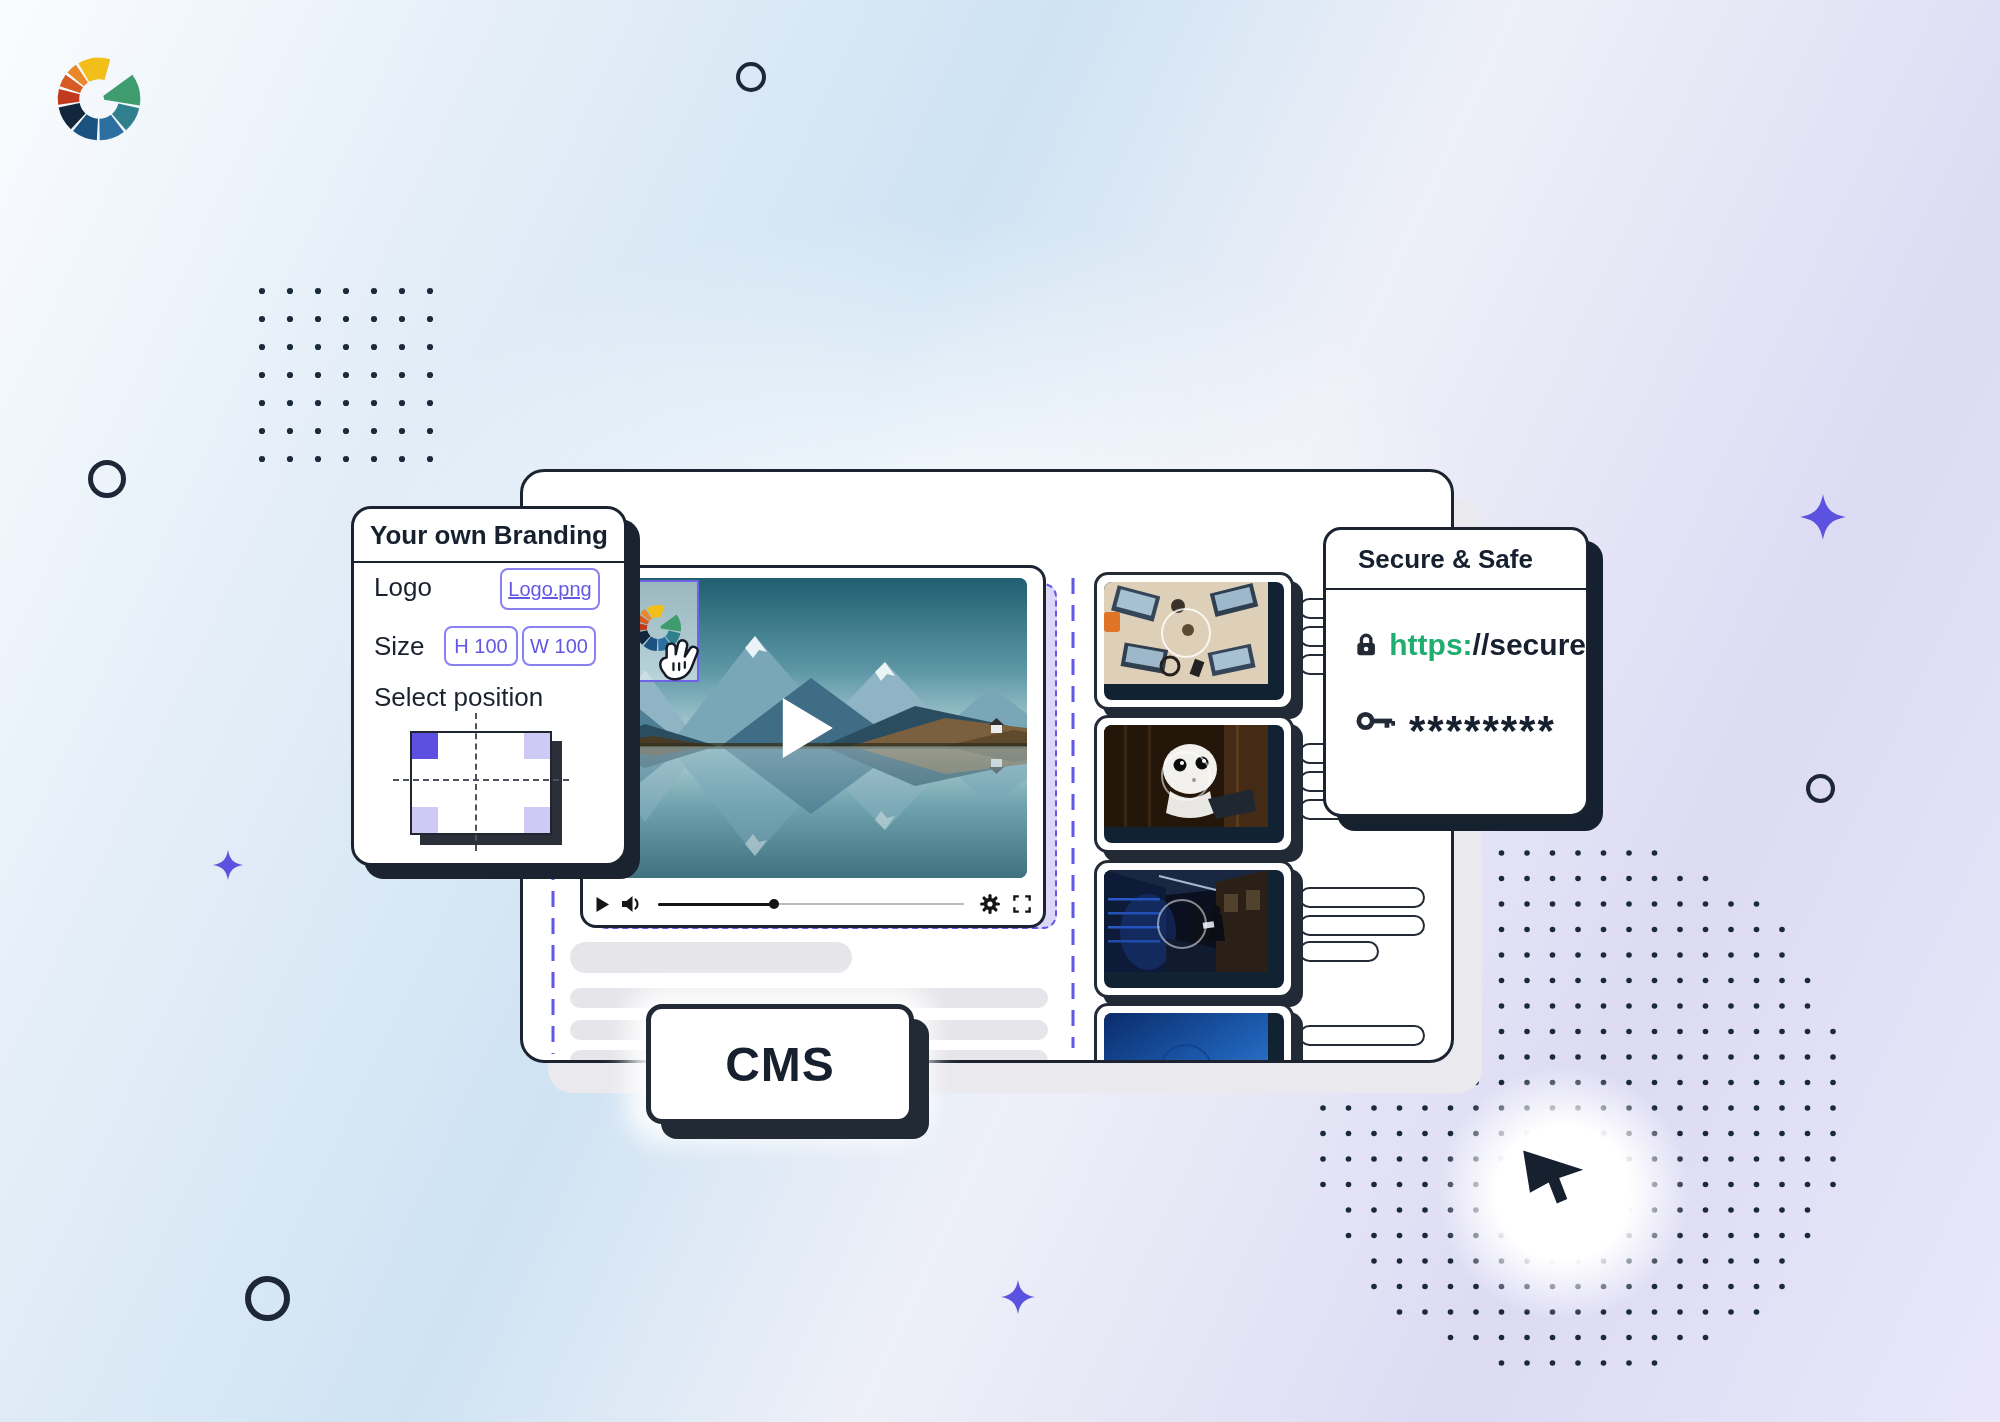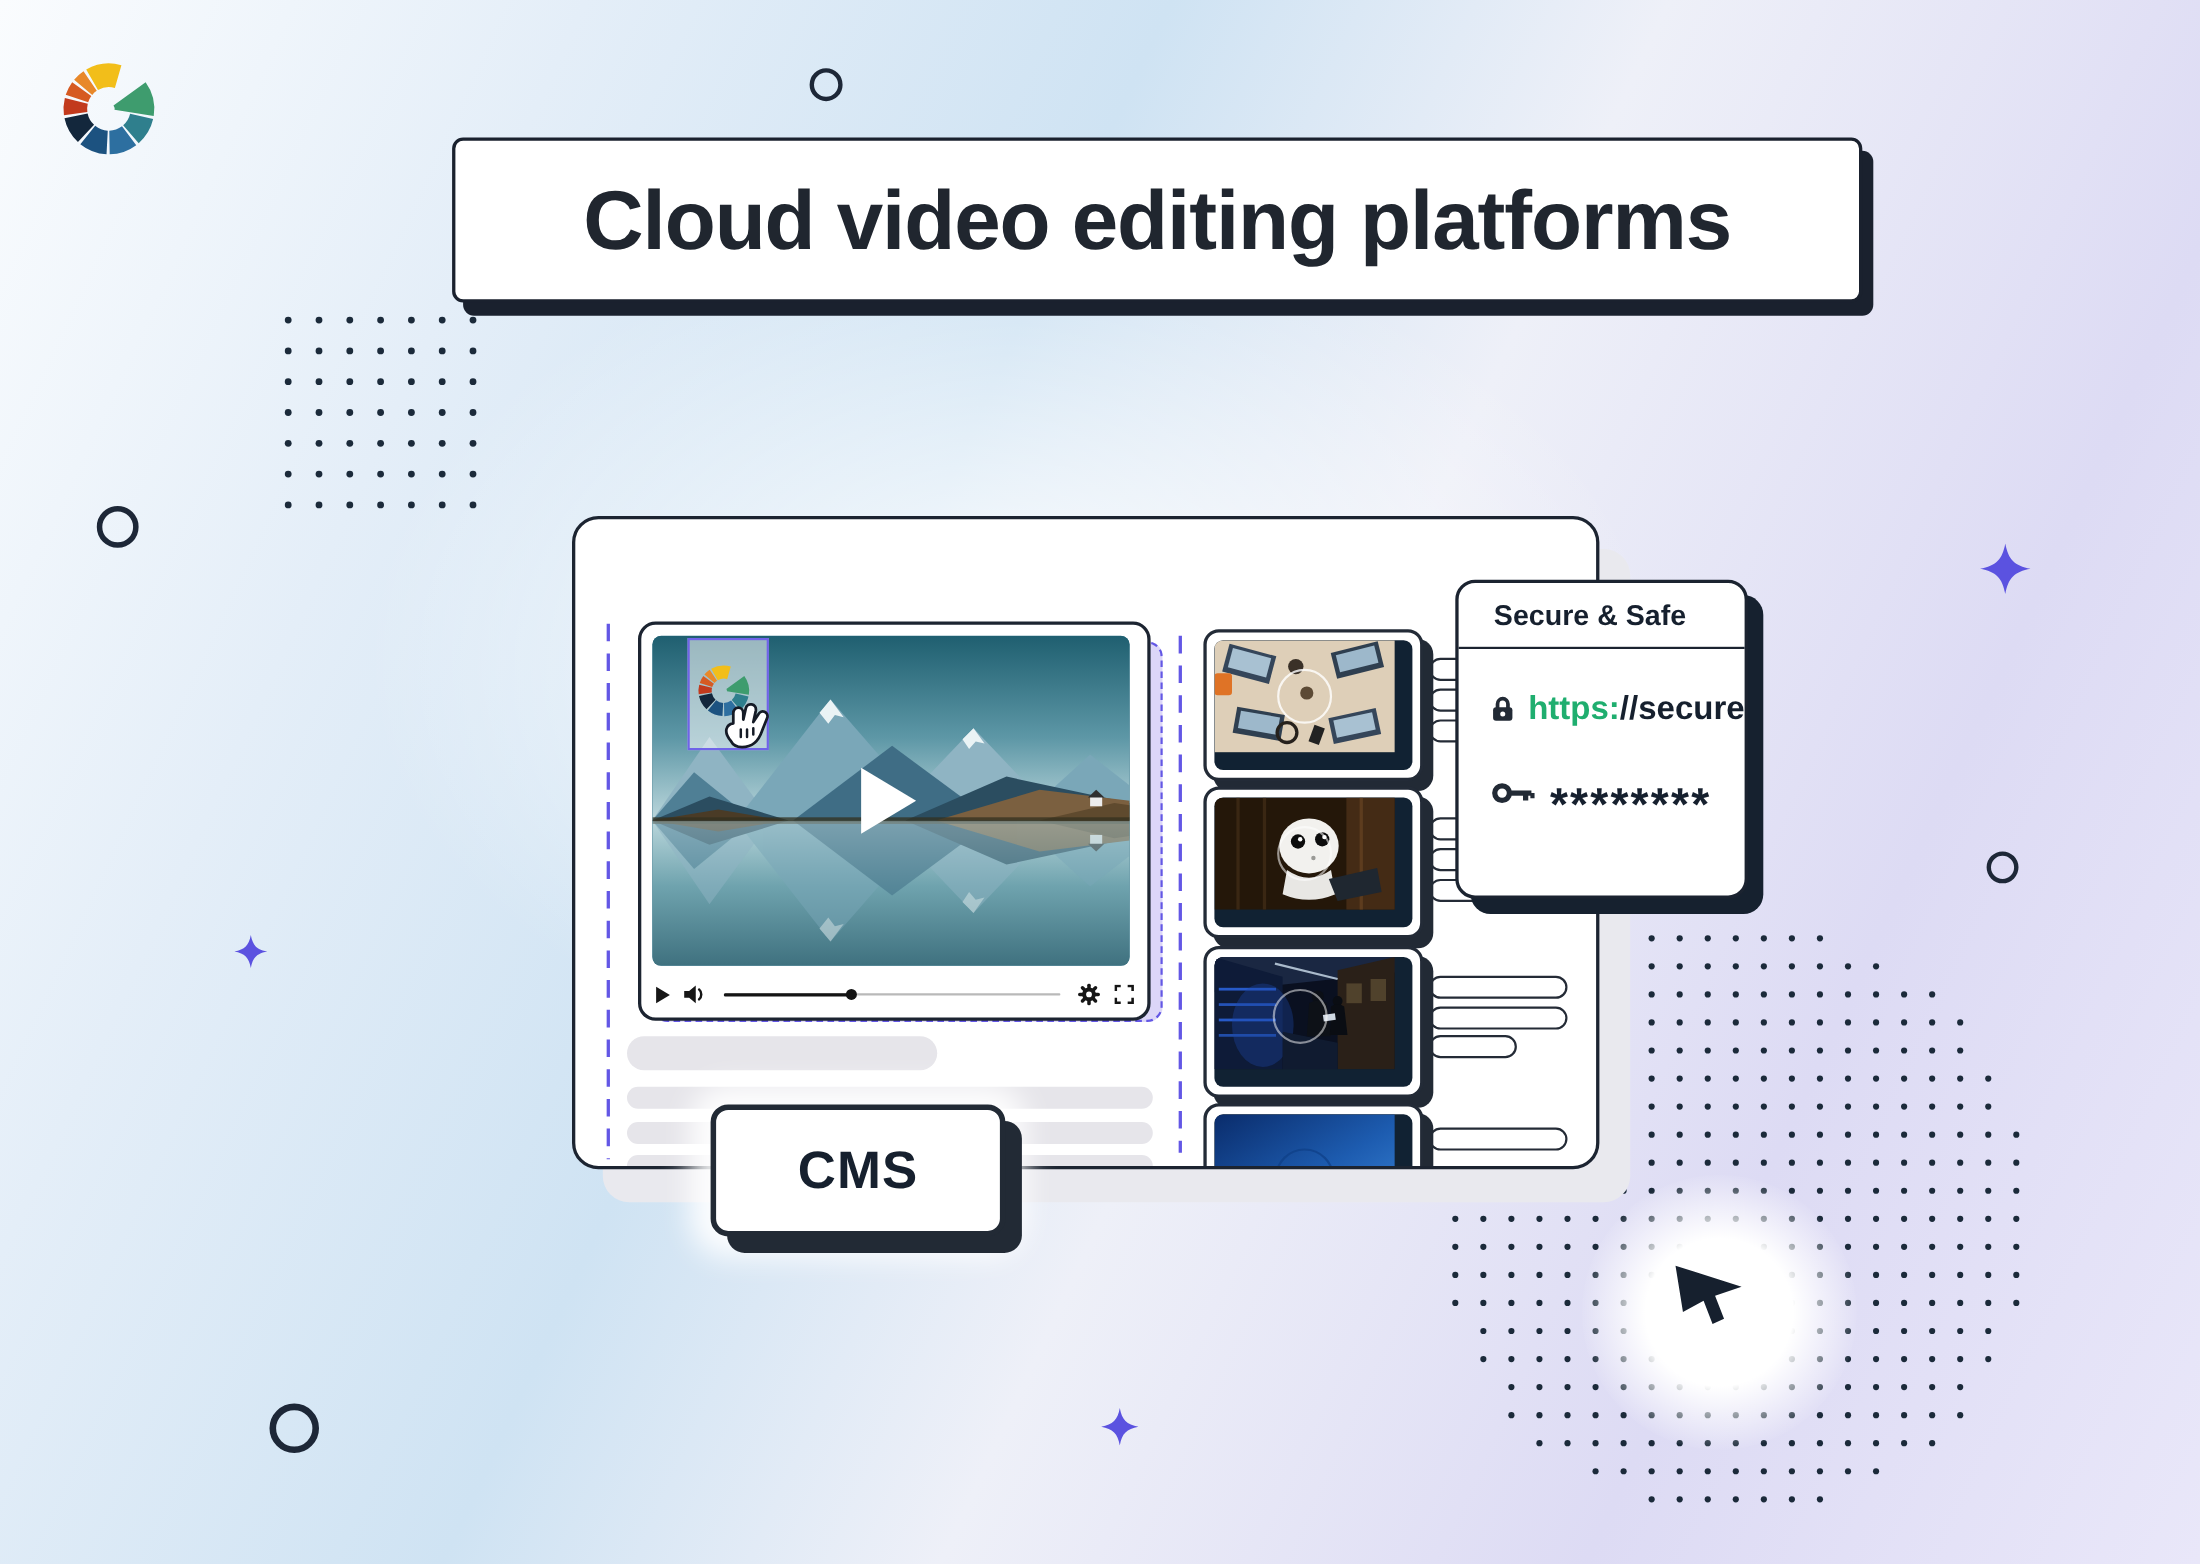--- a/index.html
+++ b/index.html
@@ -531,23 +531,20 @@
       <path d="M88.83281572999748,21.78630788996129 A48,48 0 0 1 97.4090403485666,57.50885432193108 L55.92613004357083,50.93860679024139 A6,6 0 0 0 54.85410196624969,46.47328848624516 Z" fill="#3E9C6E"></path>
       <path d="M96.7697631096913,60.79765060850552 A48,48 0 0 1 81.49083339154436,86.22605985069305 L65.08935766678167,67.35832034512376 A23,23 0 0 0 72.41051149006041,55.17387424990889 Z" fill="#2F7F8D"></path>
       <path d="M78.88712111129831,88.33450448227006 A48,48 0 0 1 50.837715508989604,97.99268936750678 L50.401405348057516,72.996496988597 A23,23 0 0 0 63.841745532497114,68.36861673108774 Z" fill="#2D6FA0"></path>
       <path d="M47.48787410033871,97.93421766821955 A48,48 0 0 1 19.79262122960781,87.30300614993462 L35.52563100585374,67.87435711351033 A23,23 0 0 0 48.7962730064123,72.9684792993552 Z" fill="#1C5280"></path>
       <path d="M17.264078717000075,85.10497767772019 A48,48 0 0 1 3.048915164777327,59.97976115925245 L27.50260518312247,54.781968888808464 A23,23 0 0 0 34.31403771856254,66.82113513724093 Z" fill="#13273C"></path>
       <path d="M2.467132700404626,56.68030884608316 A48,48 0 0 1 3.4258051387521675,38.38774901121596 L27.68319829565208,44.43579640120765 A23,23 0 0 0 27.223834418943884,53.20098132208151 Z" fill="#C23A1D"></path>
       <path d="M4.349287217832632,35.16718427000251 A48,48 0 0 1 11.167184270002515,21.786307889961293 L31.392609129376208,36.480939197273116 A23,23 0 0 0 28.12570012521147,42.892609129376204 Z" fill="#D65A22"></path>
       <path d="M13.229866730289054,19.146194735046116 A48,48 0 0 1 23.158740633404133,10.20619651735801 L37.13856322017281,30.93213583123405 A23,23 0 0 0 32.38097780826351,35.2158849772096 Z" fill="#E8882A"></path>
     </svg>
 
-  <div class="abs title-banner">
-    <span>Cloud video editing platforms</span>
-  </div>
 
   <div class="abs window">
 
     <svg class="abs dash-svg" width="922" height="582">
       <line x1="30" y1="95" x2="30" y2="582" stroke="#6357e5" stroke-width="3" stroke-dasharray="16 11"></line>
       <line x1="550" y1="106" x2="550" y2="576" stroke="#6357e5" stroke-width="3" stroke-dasharray="16 11"></line>
     </svg>
 
     <div class="abs lavender"></div>
 
@@ -746,20 +743,37 @@
     <div class="abs pill-line" style="left:776px;top:182px;width:122px;height:17px"></div>
     <div class="abs pill-line" style="left:776px;top:271px;width:122px;height:17px"></div>
     <div class="abs pill-line" style="left:776px;top:299px;width:122px;height:17px"></div>
     <div class="abs pill-line" style="left:776px;top:327px;width:122px;height:17px"></div>
     <div class="abs pill-line" style="left:776px;top:415px;width:122px;height:17px"></div>
     <div class="abs pill-line" style="left:776px;top:443px;width:122px;height:17px"></div>
     <div class="abs pill-line" style="left:776px;top:469px;width:76px;height:17px"></div>
     <div class="abs pill-line" style="left:776px;top:553px;width:122px;height:17px"></div>
   </div>
 
+  <div class="abs card branding-card">
+    <div class="card-head">Your own Branding</div>
+    <span class="b-label" style="left:20px;top:63px">Logo</span>
+    <div class="purple-box" style="left:146px;top:59px;width:96px;height:38px;text-decoration:underline">Logo.png</div>
+    <span class="b-label" style="left:20px;top:122px">Size</span>
+    <div class="purple-box" style="left:90px;top:117px;width:70px;height:36px">H 100</div>
+    <div class="purple-box" style="left:168px;top:117px;width:70px;height:36px">W 100</div>
+    <span class="b-label" style="left:20px;top:173px">Select position</span>
+    <div class="pos-widget">
+      <div class="corner tl"></div>
+      <div class="corner tr"></div>
+      <div class="corner bl"></div>
+      <div class="corner br"></div>
+    </div>
+    <div class="cross-h"></div>
+    <div class="cross-v"></div>
+  </div>
 
   <div class="abs cms">
     <span>CMS</span>
   </div>
 
   <div class="abs card secure-card">
     <div class="secure-head">Secure &amp; Safe</div>
     <div class="secure-row url">
       <svg width="30" height="34" viewBox="0 0 30 34">
         <path d="M8,15 V9.5 a7,7 0 0 1 14,0 V15" stroke="#222a35" stroke-width="5" fill="none"></path>

